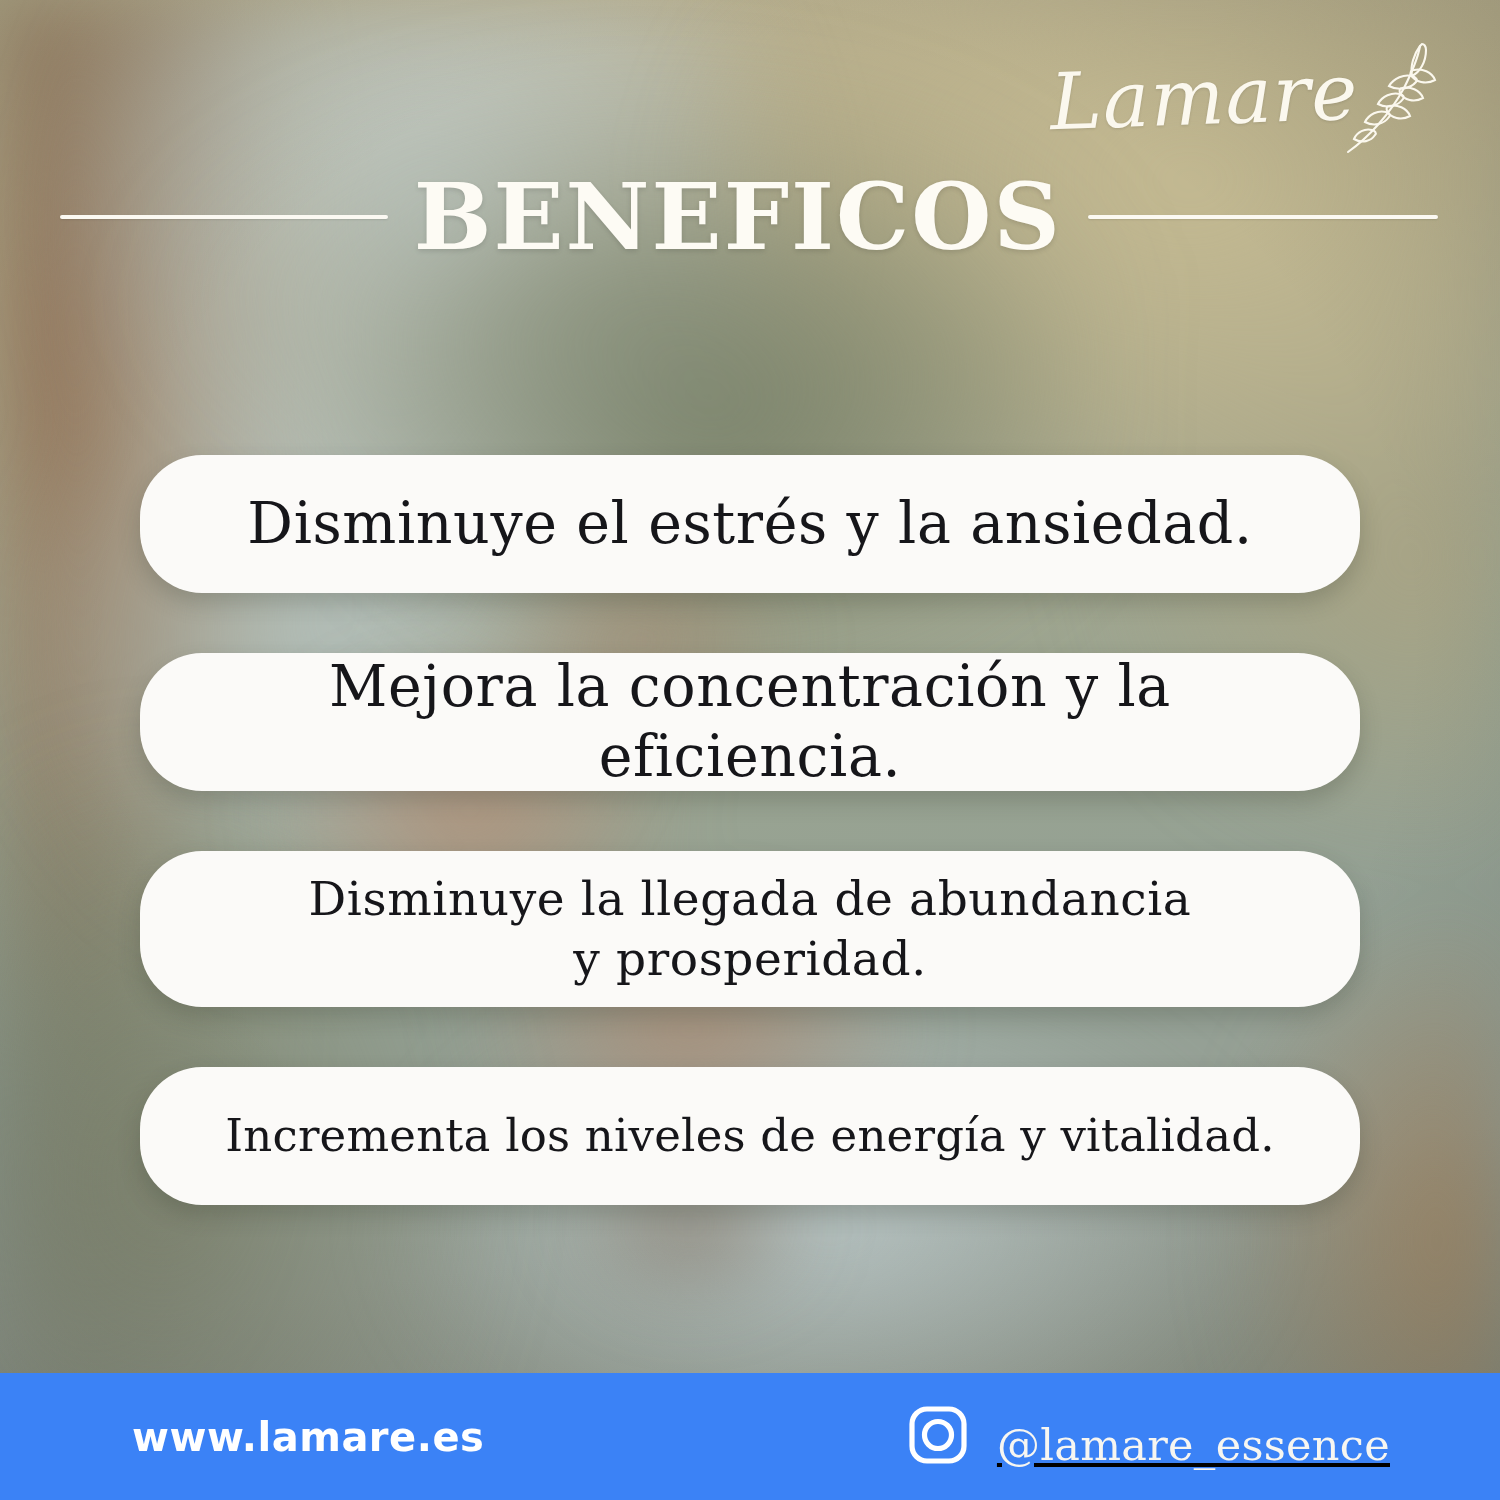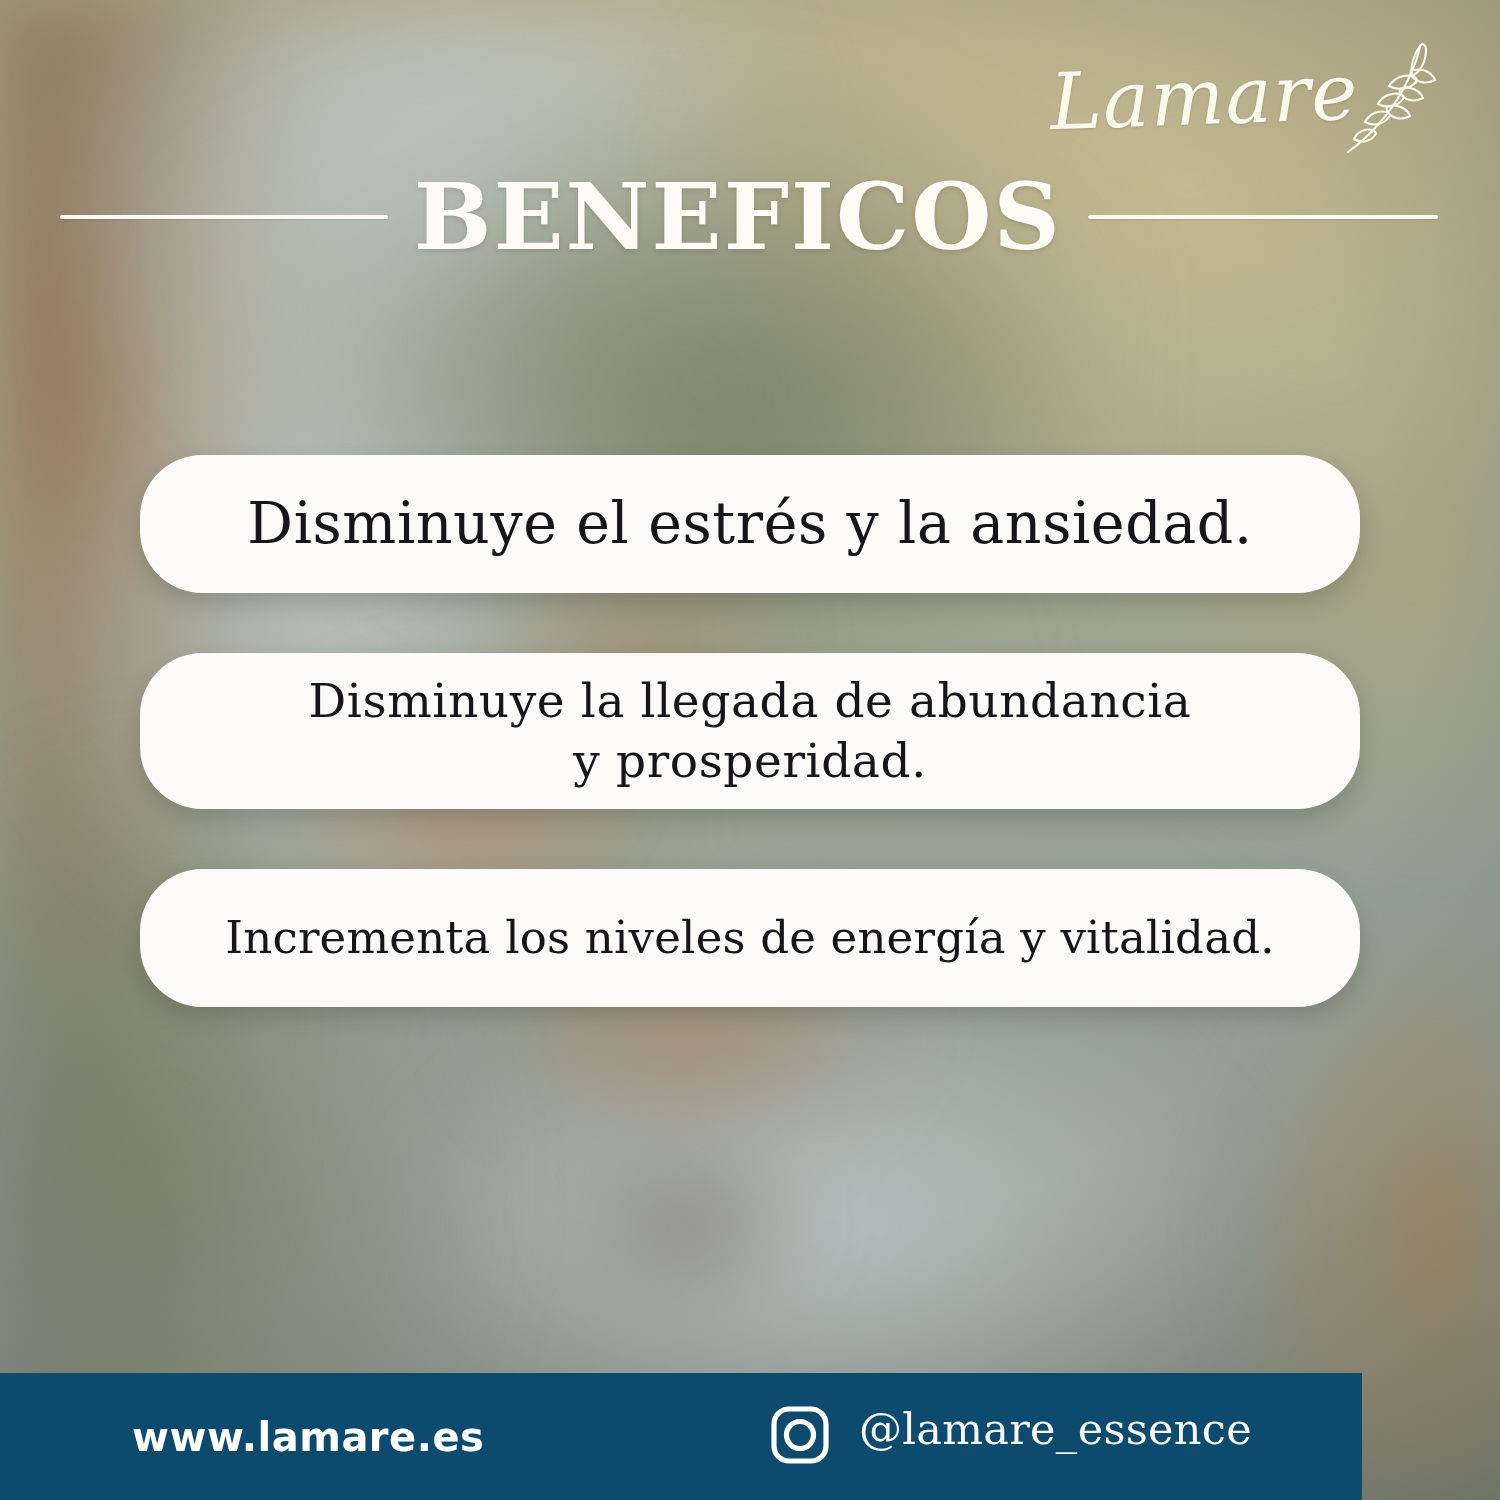--- a/index.html
+++ b/index.html
@@ -173,41 +173,42 @@
     letter-spacing: 0.6px;
   }
   .card.double .card-text { font-size: 47px; line-height: 1.28; }
   .card.wide .card-text   { font-size: 45px; letter-spacing: 0.2px; }
 
   
   .footer {
     position: absolute;
     left: 0;
     bottom: 0;
-    width: 1362px;
+    width: 1500px;
     height: 127px;
-    background: #0c4a6e;
+    background: #3b82f6;
     display: flex;
     align-items: center;
   }
   .footer-site {
     position: absolute;
     left: 132px;
     color: #ffffff;
     font-family: "DejaVu Sans", "Liberation Sans", sans-serif;
     font-weight: bold;
     font-size: 40px;
     letter-spacing: 0.5px;
   }
   .footer-social {
     position: absolute;
     right: 110px;
     display: flex;
-    align-items: flex-start;
+    align-items: flex-end;
     gap: 28px;
+    text-decoration: underline;
   }
   .ig-icon { display: block; }
   .footer-handle {
     color: #f7f6f1;
     font-family: "DejaVu Serif", "Liberation Serif", serif;
     font-size: 43px;
     letter-spacing: 0.3px;
   }
 </style>
 </head>
@@ -245,20 +246,23 @@
     <span class="title-text">BENEFICOS</span>
     <span class="title-rule right"></span>
   </div>
 
   <div class="cards">
 
     <div class="card single">
       <span class="card-text">Disminuye el estrés y la ansiedad.</span>
     </div>
 
+    <div class="card single">
+      <span class="card-text">Mejora la concentración y la eficiencia.</span>
+    </div>
 
     <div class="card double">
       <span class="card-text" style="max-width:900px;">Disminuye la llegada de abundancia y prosperidad.</span>
     </div>
 
     <div class="card single wide">
       <span class="card-text">Incrementa los niveles de energía y vitalidad.</span>
     </div>
 
   </div>

